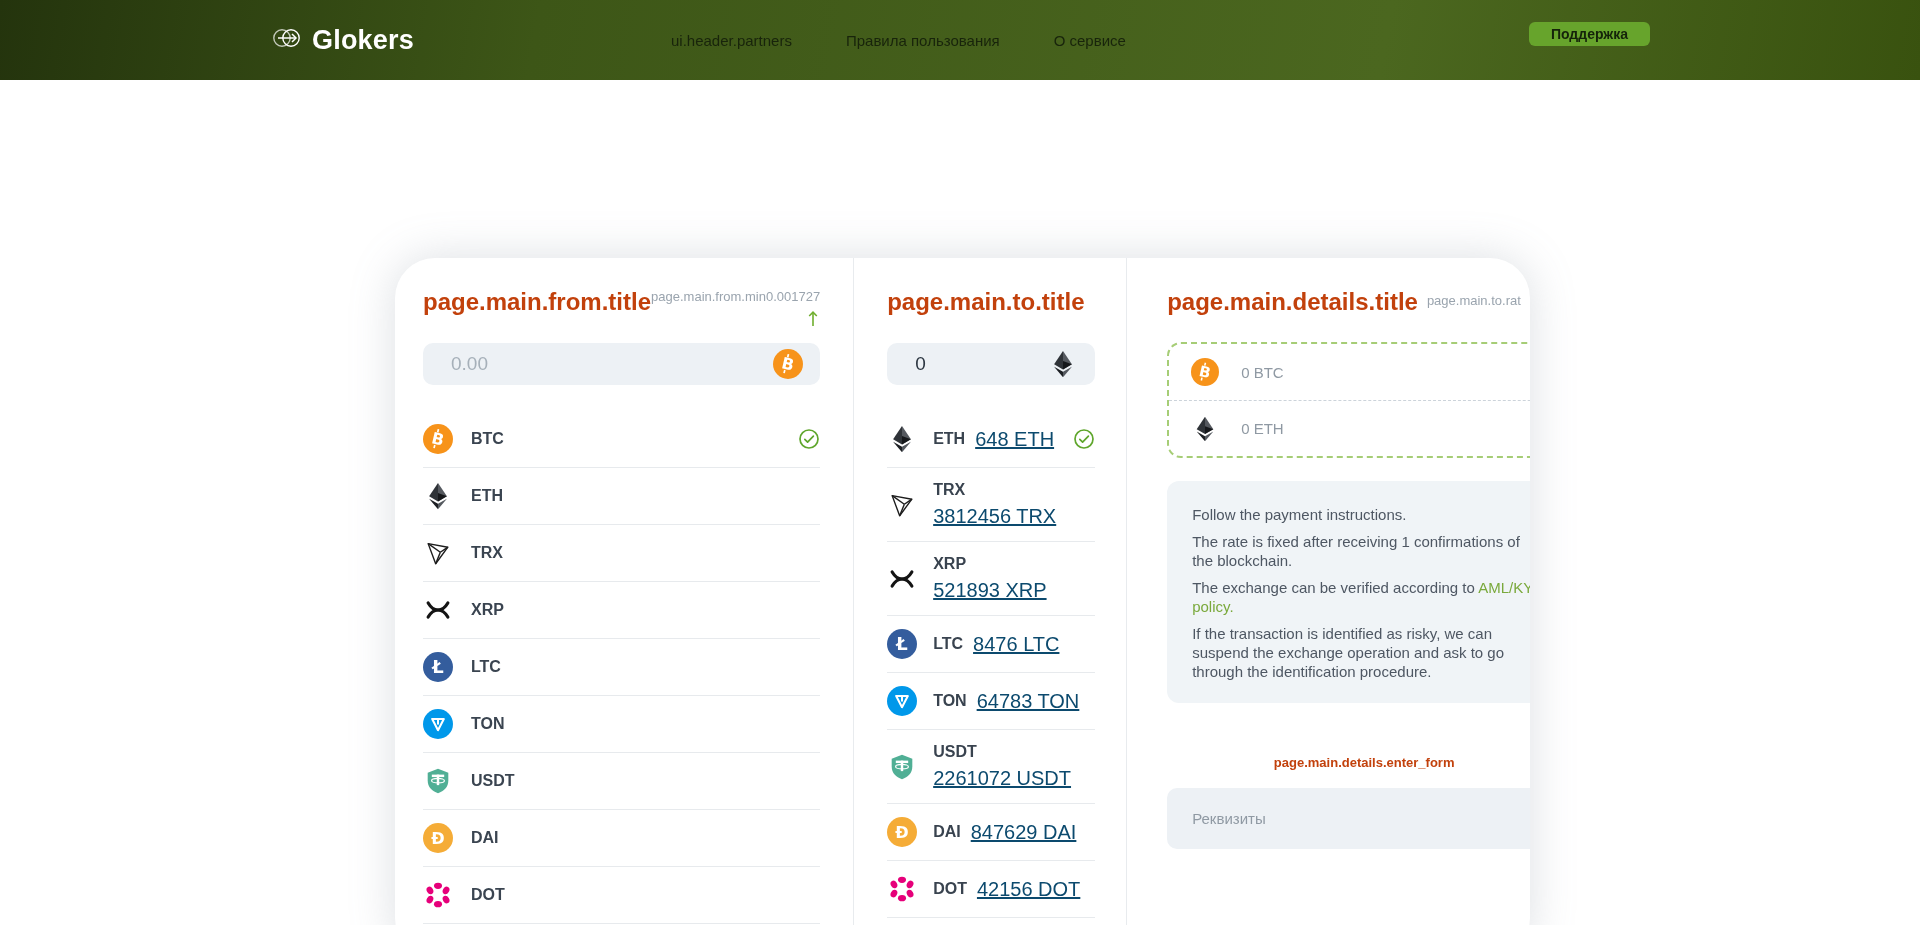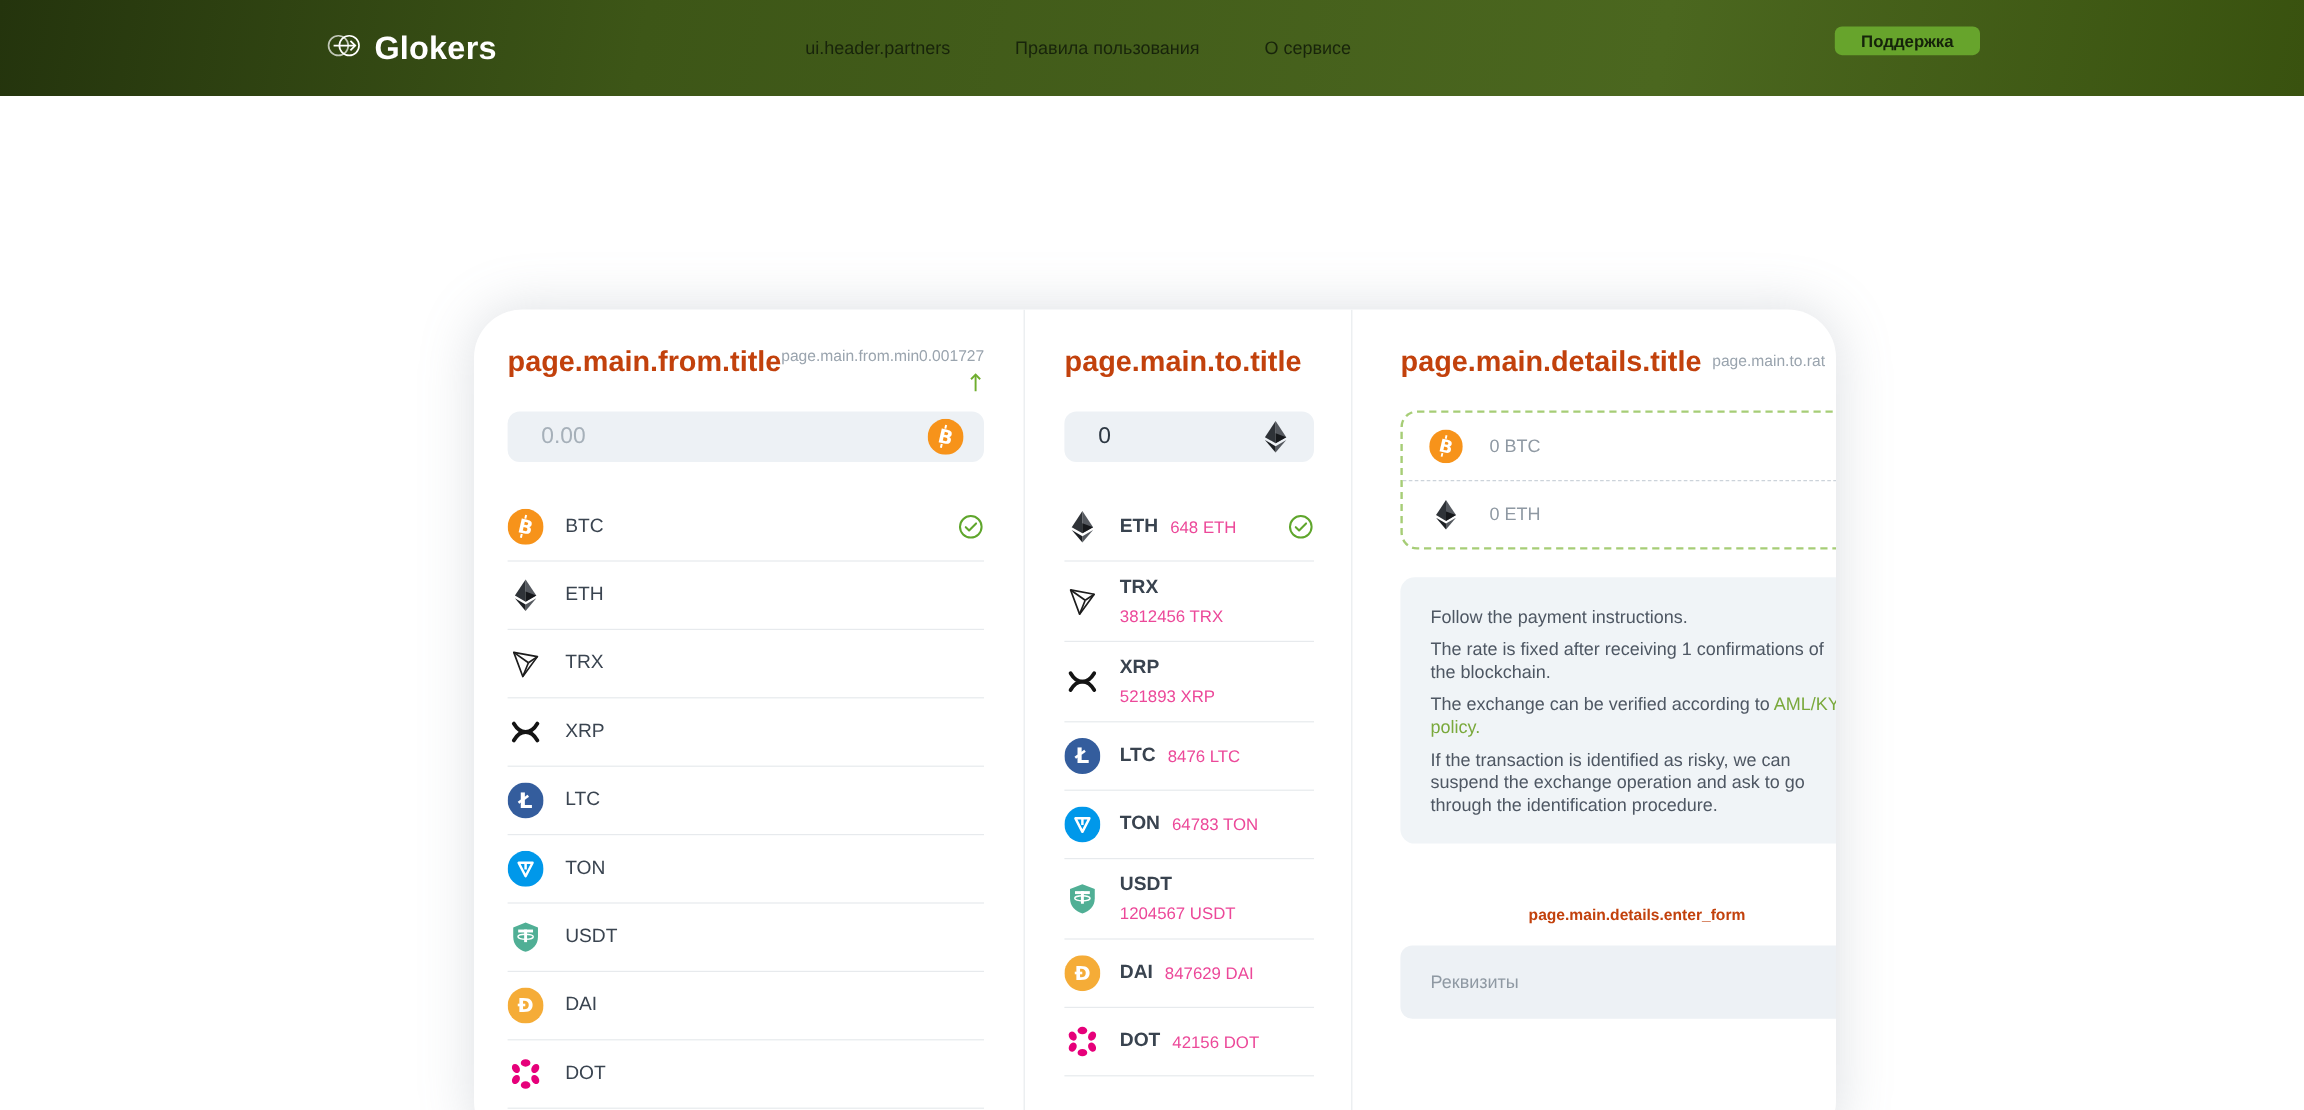--- a/index.html
+++ b/index.html
@@ -38,23 +38,23 @@
   .amount-input { flex:1; min-width:0; border:none; background:transparent; outline:none;
     font-family:inherit; font-size:19px; color:#2d3742; }
   .amount-input::placeholder { color:#a6b0b9; opacity:1; }
 
   .coin-list { margin-top:26px; }
   .coin-row { display:flex; align-items:center; border-bottom:1px solid #e7eaed; cursor:pointer; }
   .col-from .coin-row { height:57px; }
   .col-to .coin-row { padding:13px 0; min-height:56px; }
   .coin-ico { width:30px; height:30px; flex:0 0 30px; display:flex; align-items:center; }
   .coin-ico svg { width:30px; height:30px; }
-  .coin-label { margin-left:18px; font-size:16px; color:#3a4450; font-weight:400; }
+  .coin-label { margin-left:18px; font-size:16px; color:#3a4450; font-weight:700; }
   .col-to .coin-label { margin-left:16px; font-weight:600; color:#39434f; }
-  .coin-reserve { font-size:14px; color:#ec4899; margin-left:10px; white-space:nowrap; }
+  .coin-reserve { font-size:20px; color:#0c4a6e; margin-left:10px; white-space:nowrap;text-decoration:underline; }
   .coin-main { margin-left:16px; display:flex; flex-direction:column; gap:6px; }
   .coin-main .coin-label { margin-left:0; }
   .coin-main .coin-reserve { margin-left:0; }
   .check { margin-left:auto; width:22px; height:22px; flex:0 0 22px; }
 
   
   .summary { margin-top:26px; width:565px; border:2px dashed #a6cd76; border-radius:14px; }
   .summary-row { display:flex; align-items:center; padding:14px 0 14px 22px; height:56px; }
   .summary-row + .summary-row { border-top:1px dashed #ccd3da; }
   .summary-ico { width:28px; height:28px; flex:0 0 28px; }
@@ -310,21 +310,21 @@
           <span class="coin-ico">
             <svg viewBox="0 0 32 32">
               <path d="M16 3 L27 7.3 V15.5 C27 22.6 22.4 26.9 16 29 C9.6 26.9 5 22.6 5 15.5 V7.3 Z" fill="#50af95"></path>
               <ellipse cx="16" cy="15.6" rx="6.8" ry="2.3" fill="none" stroke="#fff" stroke-width="1.3"></ellipse>
               <rect x="9.4" y="9.2" width="13.2" height="2.6" fill="#fff"></rect>
               <rect x="14.7" y="9.2" width="2.6" height="11.2" fill="#fff"></rect>
             </svg>
           </span>
           <div class="coin-main">
             <span class="coin-label">USDT</span>
-            <span class="coin-reserve">1204567 USDT</span>
+            <span class="coin-reserve">2261072 USDT</span>
           </div>
         </div>
         <div class="coin-row">
           <span class="coin-ico">
             <svg viewBox="0 0 32 32">
               <circle cx="16" cy="16" r="16" fill="#f5ac37"></circle>
               <text x="16" y="22" font-size="17" font-weight="bold" text-anchor="middle" fill="#fff" font-family="'DejaVu Sans',sans-serif">Đ</text>
             </svg>
           </span>
           <span class="coin-label">DAI</span>

